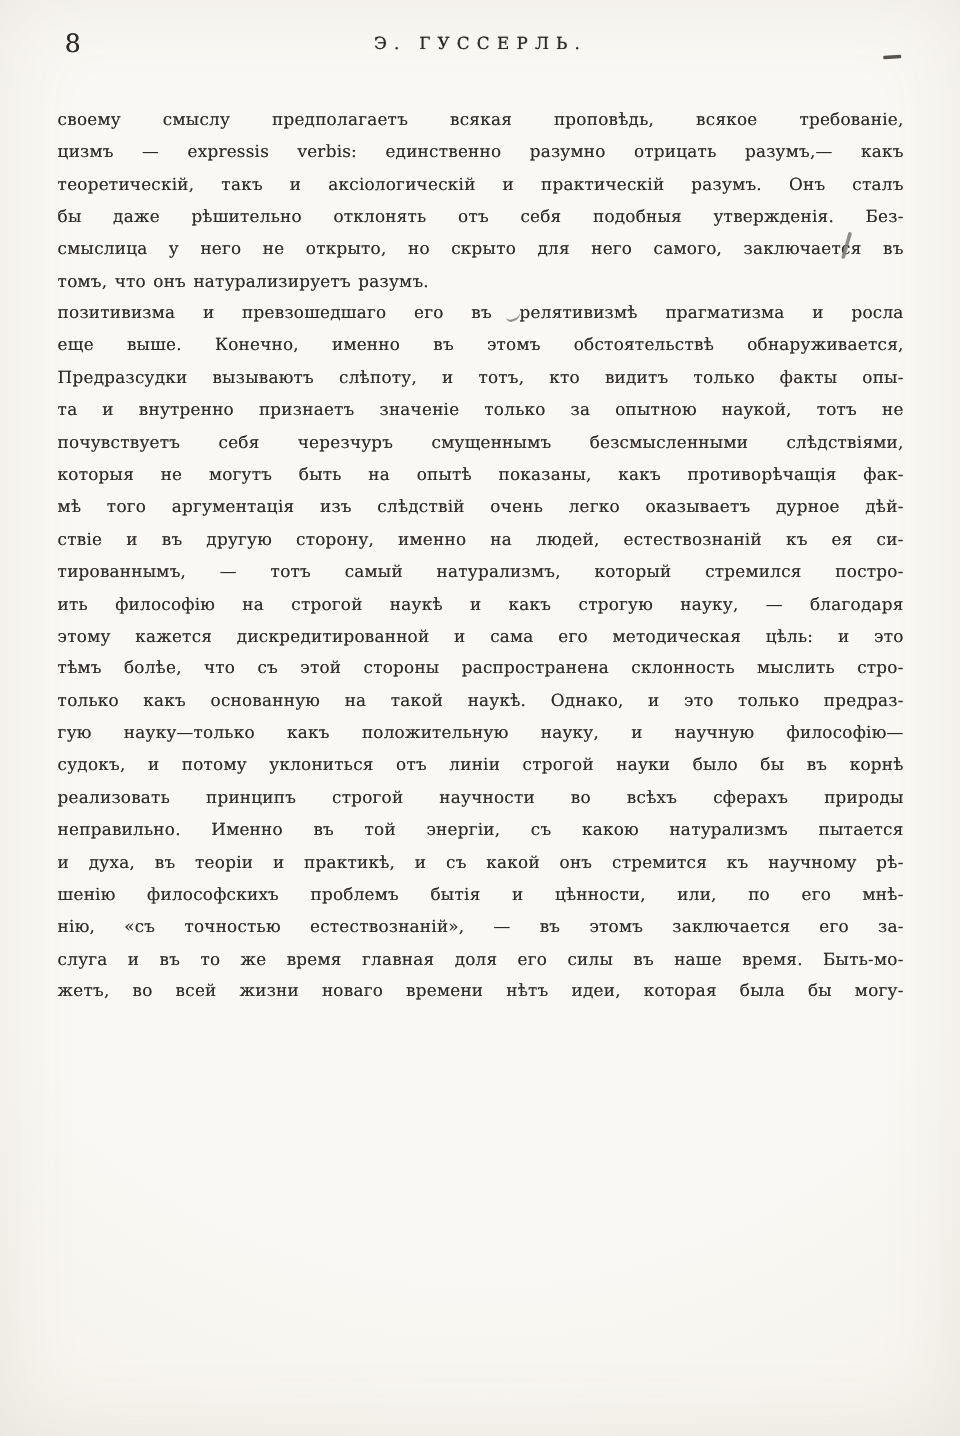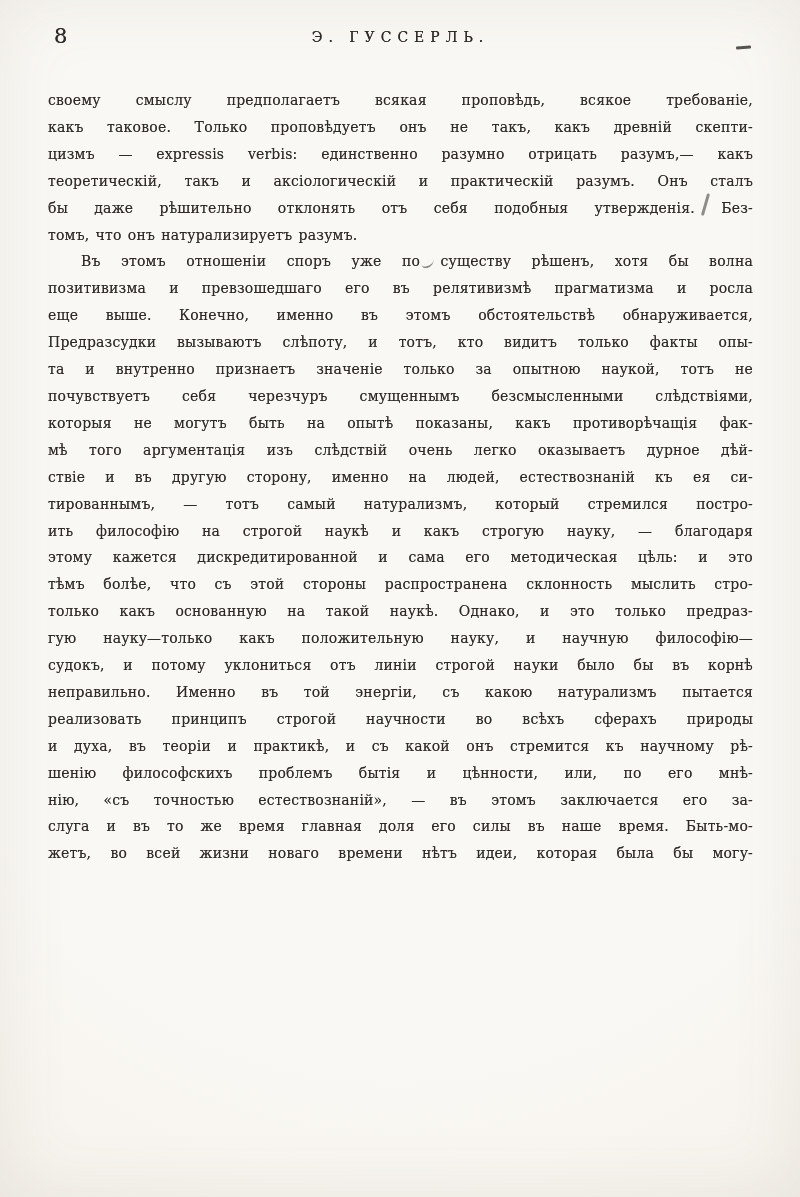--- a/index.html
+++ b/index.html
@@ -72,45 +72,44 @@
   <header class="running-header">
     <span class="page-number">8</span>
     <span class="running-title">Э. ГУССЕРЛЬ.</span>
   </header>
 
   <span class="mark mark-dash"></span>
 
   <main class="text-block" id="text-block">
       <div class="paragraph">
         <div class="line">своему смыслу предполагаетъ всякая проповѣдь, всякое требованіе,</div>
-        <div class="line">какъ таковое. Только проповѣдуетъ онъ не такъ, какъ древній скепти-</div>
         <div class="line">цизмъ — expressis verbis: единственно разумно отрицать разумъ,— какъ</div>
         <div class="line">теоретическій, такъ и аксіологическій и практическій разумъ. Онъ сталъ</div>
         <div class="line">бы даже рѣшительно отклонять отъ себя подобныя утвержденія. Без-</div>
+        <div class="line">смыслица у него не открыто, но скрыто для него самого, заключается въ</div>
         <div class="line no-just">томъ, что онъ натурализируетъ разумъ.</div>
       </div>
       <div class="paragraph">
-        <div class="line first-indent">Въ этомъ отношеніи споръ уже по существу рѣшенъ, хотя бы волна</div>
         <div class="line">позитивизма и превзошедшаго его въ релятивизмѣ прагматизма и росла</div>
         <div class="line">еще выше. Конечно, именно въ этомъ обстоятельствѣ обнаруживается,</div>
         <div class="line">Предразсудки вызываютъ слѣпоту, и тотъ, кто видитъ только факты опы-</div>
         <div class="line">та и внутренно признаетъ значеніе только за опытною наукой, тотъ не</div>
         <div class="line">почувствуетъ себя черезчуръ смущеннымъ безсмысленными слѣдствіями,</div>
         <div class="line">которыя не могутъ быть на опытѣ показаны, какъ противорѣчащія фак-</div>
         <div class="line">мѣ того аргументація изъ слѣдствій очень легко оказываетъ дурное дѣй-</div>
         <div class="line">ствіе и въ другую сторону, именно на людей, естествознаній къ ея си-</div>
         <div class="line">тированнымъ, — тотъ самый натурализмъ, который стремился постро-</div>
         <div class="line">ить философію на строгой наукѣ и какъ строгую науку, — благодаря</div>
         <div class="line">этому кажется дискредитированной и сама его методическая цѣль: и это</div>
         <div class="line">тѣмъ болѣе, что съ этой стороны распространена склонность мыслить стро-</div>
         <div class="line">только какъ основанную на такой наукѣ. Однако, и это только предраз-</div>
         <div class="line">гую науку—только какъ положительную науку, и научную философію—</div>
         <div class="line">судокъ, и потому уклониться отъ линіи строгой науки было бы въ корнѣ</div>
+        <div class="line">реализовать принципъ строгой научности во всѣхъ сферахъ природы</div>
         <div class="line">неправильно. Именно въ той энергіи, съ какою натурализмъ пытается</div>
-        <div class="line">реализовать принципъ строгой научности во всѣхъ сферахъ природы</div>
         <div class="line">и духа, въ теоріи и практикѣ, и съ какой онъ стремится къ научному рѣ-</div>
         <div class="line">шенію философскихъ проблемъ бытія и цѣнности, или, по его мнѣ-</div>
         <div class="line">нію, «съ точностью естествознаній», — въ этомъ заключается его за-</div>
         <div class="line">слуга и въ то же время главная доля его силы въ наше время. Быть-мо-</div>
         <div class="line">жетъ, во всей жизни новаго времени нѣтъ идеи, которая была бы могу-</div>
       </div>
     </main>
 
   <span class="mark mark-slash"></span>
   <span class="mark mark-tick"></span>

